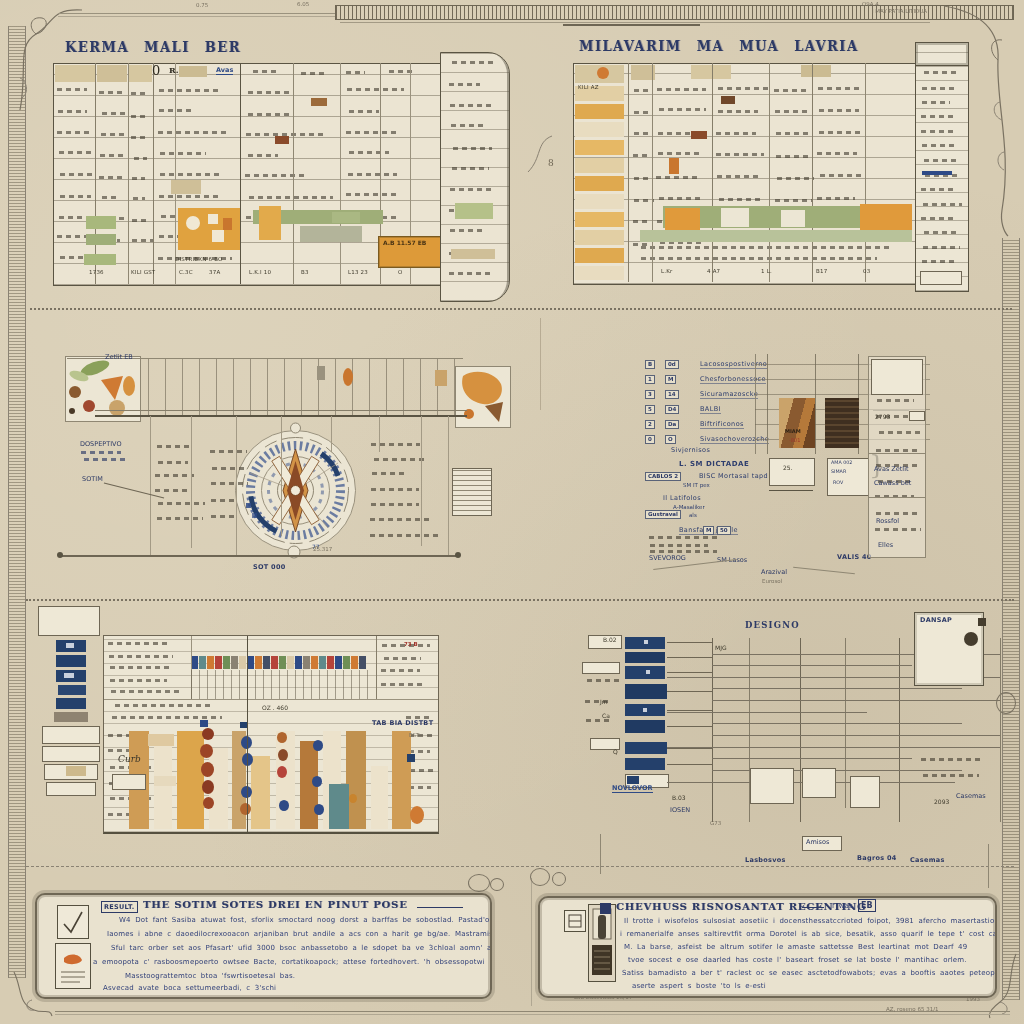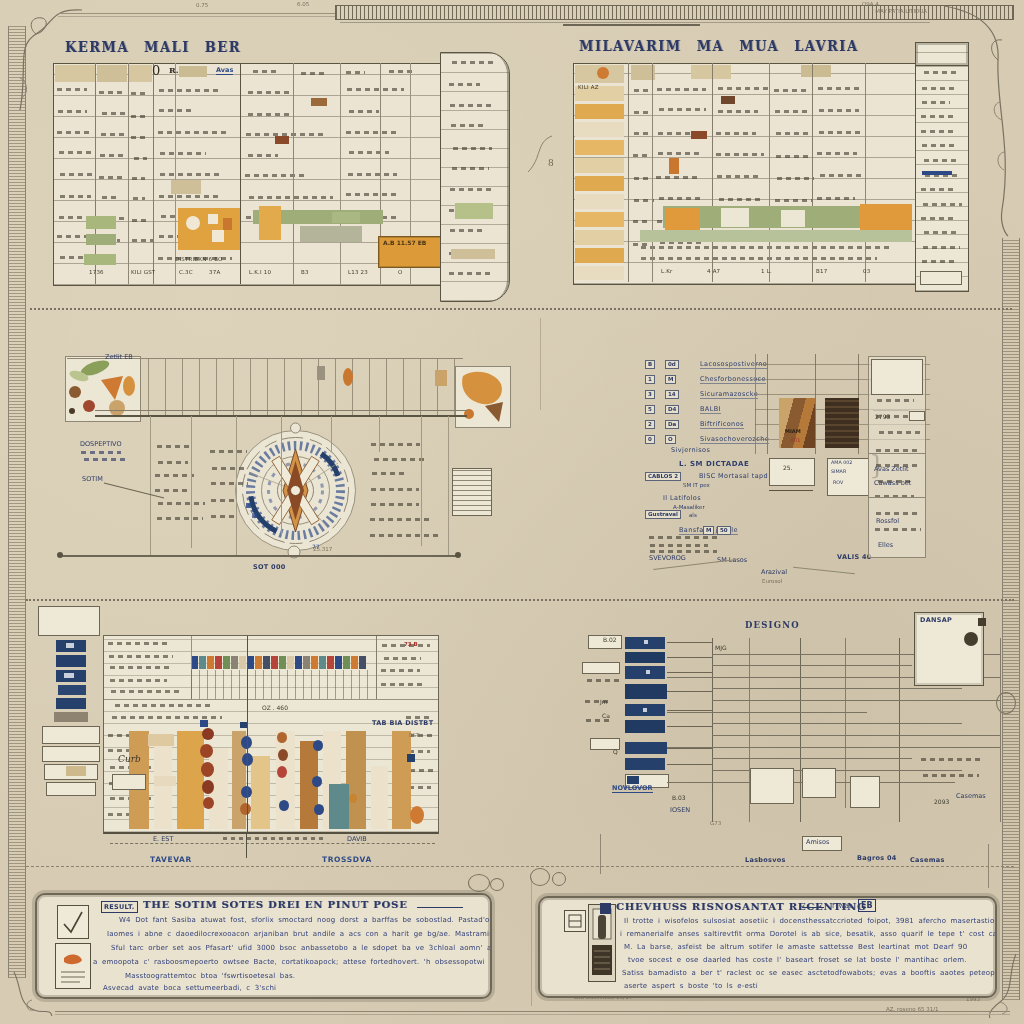--- a/index.html
+++ b/index.html
@@ -685,29 +685,20 @@
       <div class="blk dot" style="left: 245px; top: 158px; width: 8px; height: 9px; background: rgb(200, 132, 46);"></div>
       <div class="blk" style="left: 143px; top: 0px; width: 1px; height: 196px; background: rgb(85, 80, 63);"></div>
       <div class="blk handw" style="left: 14px; top: 118px;">Curb</div>
       <div class="blk" style="left: 44px; top: 98px; width: 26px; height: 12px; background: rgb(223, 201, 160);"></div>
       <div class="blk wbox" style="left: 8px; top: 138px; width: 32px; height: 14px;"></div>
       <div class="blk" style="left: 50px; top: 140px; width: 22px; height: 10px; background: rgb(230, 217, 189);"></div>
       <div class="blk dot" style="left: 306px; top: 170px; width: 14px; height: 18px; background: rgb(207, 122, 51);"></div>
       <div class="blk" style="left: 303px; top: 118px; width: 8px; height: 8px; background: rgb(36, 64, 107);"></div>
       <div class="blk lblg" style="left: 305px; top: 96px;">EST</div>
     </div>
-  <div class="abs" style="left:103px;top:833px;width:340px;height:40px">
-      <div class="blk dashln" style="left: 7px; top: 10px; width: 325px; height: 0px;"></div>
-      <div class="blk spkbar" style="left: 120px; top: 4px; width: 100px; height: 3px;"></div>
-      <div class="blk lbln" style="left: 50px; top: 2px;">E. EST</div>
-      <div class="blk lbln" style="left: 244px; top: 2px;">DAVIB</div>
-      <div class="blk" style="left: 143px; top: 0px; width: 1px; height: 25px; background: rgb(85, 80, 63);"></div>
-      <div class="blk lblnb2" style="left: 47px; top: 22px;">TAVEVAR</div>
-      <div class="blk lblnb2" style="left: 219px; top: 22px;">TROSSDVA</div>
-    </div>
 
   <div class="abs" style="left:560px;top:608px;width:450px;height:272px">
     <div class="lblnbT abs" style="left:185px;top:12px">DESIGNO</div>
     <div class="abs" style="left:0;top:0">
         <div class="spk" style="left: 359.696px; top: 19.712px; width: 47.72px; height: 3px;"></div>
         <div class="spk" style="left: 360.72px; top: 31.344px; width: 43.616px; height: 3px;"></div>
         <div class="spk" style="left: 360.496px; top: 42.592px; width: 38.864px; height: 3px;"></div>
         <div class="spk" style="left: 358.672px; top: 54.384px; width: 48.656px; height: 3px;"></div>
       </div>
     <div class="abs" style="left:0;top:0">
@@ -835,20 +826,20 @@
         <line x1="5" y1="58" x2="21" y2="58" stroke="#8a7d63"></line>
           <line x1="5" y1="64" x2="21" y2="64" stroke="#8a7d63"></line>
       </svg>
     </div>
     <div class="abs" style="left:60px;top:5px;width:11px;height:11px;background:#2d3a66"></div>
     <div class="ntitle" style="left:76px;top:3px">CHEVHUSS RISNOSANTAT RECENTING</div>
     <div class="ntxt" style="left:292px;top:5px">I was</div>
     <div class="abs" style="left:318px;top:1px;font:bold 8px 'DejaVu Sans',sans-serif;color:#2d3a66;border:1.5px solid #2d3a66;padding:1px 2px">EB</div>
     <div class="ntxt" style="left:84px;top:20px">Il trotte i wisofelos sulsosiat  aosetiic i docensthessatccrioted foipot, 3981  afercho  masertastio</div>
     <div class="ntxt" style="left:80px;top:33px">i remanerialfe anses saltirevtfit orma  Dorotel is ab sice, besatik, asso  quarif le tepe t' cost can ses</div>
-    <div class="ntxt" style="left:84px;top:46px">M. La barse, asfeist be altrum sotifer le amaste sattetsse  Best leartinat mot  Dearf 90</div>
+    <div class="ntxt" style="left:84px;top:46px">M. La barse, asfeist be altrum sotifer le amaste sattetsse  Best leartinat mot  Dearf 49</div>
     <div class="ntxt" style="left:88px;top:59px">tvoe socest e ose daarled  has  coste l' baseart froset se  lat  boste  l' mantihac  orlem.</div>
     <div class="ntxt" style="left:82px;top:72px">Satiss bamadisto a ber t' raclest oc se easec asctetodfowabots; evas a booftis  aaotes  peteoprefa loce</div>
-    <div class="ntxt" style="left:84px;top:85px">aserte aspert s  boste  'to ls e-esti</div>
+    <div class="ntxt" style="left:92px;top:85px">aserte aspert s  boste  'to ls e-esti</div>
   <div class="blk" style="left: 262px; top: 9px; width: 22px; height: 1px; background: rgb(45, 58, 102);"></div>
     </div>
 
 </div>
 
 </body></html>

